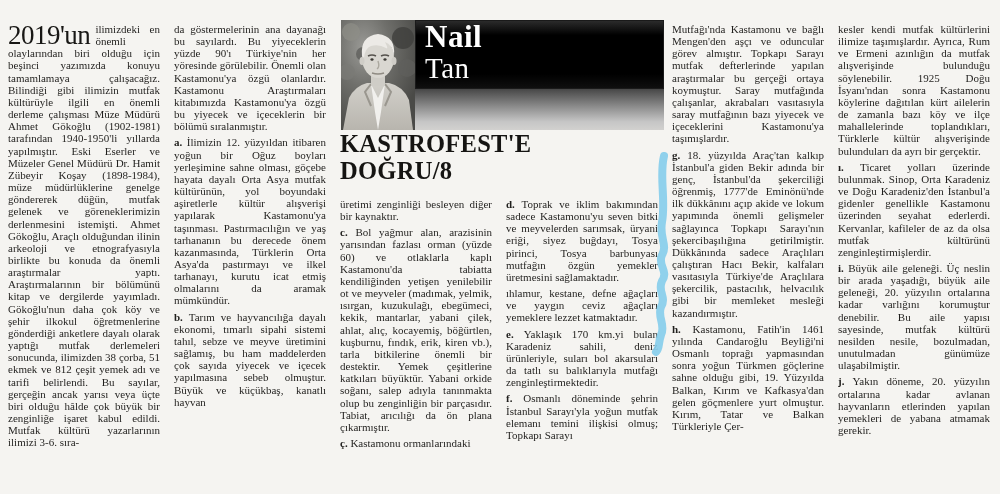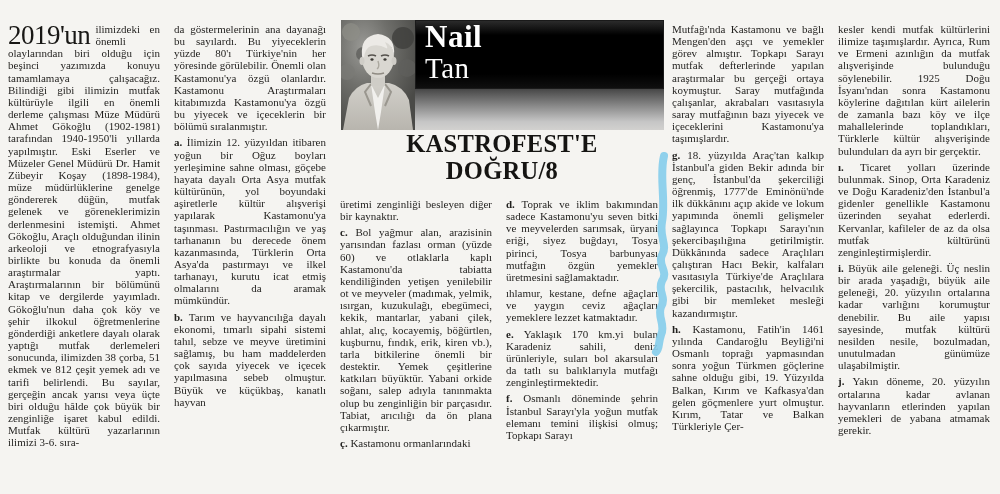--- a/index.html
+++ b/index.html
@@ -23,21 +23,21 @@
 
   
   .photo{position:absolute;left:341px;top:20px;width:74px;height:110px;overflow:hidden;background:#7c7c7a;}
   .banner{position:absolute;left:415px;top:20px;width:249px;height:69px;
           background:linear-gradient(180deg,#2e2e2e 0%,#000 22%,#000 78%,#101010 100%);
           box-shadow:0 0 0 1px #1a1a1a inset;}
   .banner-reflection{position:absolute;left:415px;top:89px;width:249px;height:41px;
           background:linear-gradient(180deg,#474747 0%,#8f8f8f 45%,#c6c6c6 80%,#d2d1cf 100%);}
   .byline-first{position:absolute;left:10px;top:1px;font-size:31px;line-height:32px;font-weight:bold;color:#fff;letter-spacing:0.5px;}
   .byline-last{position:absolute;left:10px;top:33px;font-size:29px;line-height:30px;font-weight:normal;color:#fdfdfd;letter-spacing:0.5px;text-align:right;}
-  .headline{position:absolute;left:340px;top:131px;width:324px;text-align:center;
+  .headline{position:absolute;left:340px;top:131px;width:324px;text-align:left;
             font-weight:bold;font-size:24.5px;line-height:26.5px;color:#151412;letter-spacing:0.3px;}
 
   
   .squiggle{position:absolute;left:648px;top:148px;width:28px;height:212px;}
 </style>
 </head>
 <body>
 
 <div id="page">
 
@@ -91,37 +91,37 @@
 
   <div class="headline">
     <div>KASTROFEST'E</div>
     <div>DOĞRU/8</div>
   </div>
 
   <div class="col" id="col1">
       <p><span class="dropword">2019'un </span>ilimizdeki en önemli olaylarından biri olduğu için beşinci yazımızda konuyu tamamlamaya çalışacağız. Bilindiği gibi ilimizin mutfak kültürüyle ilgili en önemli derleme çalışması Müze Müdürü Ahmet Gökoğlu (1902-1981) tarafından 1940-1950'li yıllarda yapılmıştır. Eski Eserler ve Müzeler Genel Müdürü Dr. Hamit Zübeyir Koşay (1898-1984), müze müdürlüklerine genelge göndererek düğün, mutfak gelenek ve göreneklerimizin derlenmesini istemişti. Ahmet Gökoğlu, Araçlı olduğundan ilinin arkeoloji ve etnografyasıyla birlikte bu konuda da önemli araştırmalar yaptı. Araştırmalarının bir bölümünü kitap ve dergilerde yayımladı. Gökoğlu'nun daha çok köy ve şehir ilkokul öğretmenlerine gönderdiği anketlere dayalı olarak yaptığı mutfak derlemeleri sonucunda, ilimizden 38 çorba, 51 ekmek ve 812 çeşit yemek adı ve tarifi belirlendi. Bu sayılar, gerçeğin ancak yarısı veya üçte biri olduğu hâlde çok büyük bir zenginliğe işaret kabul edildi. Mutfak kültürü yazarlarının ilimizi 3-6. sıra-</p>
     </div>
   <div class="col" id="col2">
-      <p>da göstermelerinin ana dayanağı bu sayılardı. Bu yiyeceklerin yüzde 80'ı Türkiye'nin her yöresinde görülebilir. Önemli olan Kastamonu'ya özgü olanlardır. Kastamonu Araştırmaları kitabımızda Kastamonu'ya özgü bu yiyecek ve içeceklerin bir bölümü sıralanmıştır.</p>
+      <p>da göstermelerinin ana dayanağı bu sayılardı. Bu yiyeceklerin yüzde 90'ı Türkiye'nin her yöresinde görülebilir. Önemli olan Kastamonu'ya özgü olanlardır. Kastamonu Araştırmaları kitabımızda Kastamonu'ya özgü bu yiyecek ve içeceklerin bir bölümü sıralanmıştır.</p>
       <p><span class="lead">a. </span>İlimizin 12. yüzyıldan itibaren yoğun bir Oğuz boyları yerleşimine sahne olması, göçebe hayata dayalı Orta Asya mutfak kültürünün, yol boyundaki aşiretlerle kültür alışverişi yapılarak Kastamonu'ya taşınması. Pastırmacılığın ve yaş tarhananın bu derecede önem kazanmasında, Türklerin Orta Asya'da pastırmayı ve ilkel tarhanayı, kurutu icat etmiş olmalarını da aramak mümkündür.</p>
       <p><span class="lead">b. </span>Tarım ve hayvancılığa dayalı ekonomi, tımarlı sipahi sistemi tahıl, sebze ve meyve üretimini sağlamış, bu ham maddelerden çok sayıda yiyecek ve içecek yapılmasına sebeb olmuştur. Büyük ve küçükbaş, kanatlı hayvan</p>
     </div>
   <div class="col col-low" id="col3">
       <p>üretimi zenginliği besleyen diğer bir kaynaktır.</p>
       <p><span class="lead">c. </span>Bol yağmur alan, arazisinin yarısından fazlası orman (yüzde 60) ve otlaklarla kaplı Kastamonu'da tabiatta kendiliğinden yetişen yenilebilir ot ve meyveler (madımak, yelmik, ısırgan, kuzukulağı, ebegümeci, kekik, mantarlar, yabani çilek, ahlat, alıç, kocayemiş, böğürtlen, kuşburnu, fındık, erik, kiren vb.), tarla bitkilerine önemli bir destektir. Yemek çeşitlerine katkıları büyüktür. Yabani orkide soğanı, salep adıyla tanınmakta olup bu zenginliğin bir parçasıdır. Tabiat, arıcılığı da ön plana çıkarmıştır.</p>
       <p><span class="lead">ç. </span>Kastamonu ormanlarındaki</p>
     </div>
   <div class="col col-low" id="col4">
       <p><span class="lead">d. </span>Toprak ve iklim bakımından sadece Kastamonu'yu seven bitki ve meyvelerden sarımsak, üryani eriği, siyez buğdayı, Tosya pirinci, Tosya barbunyası mutfağın özgün yemekler üretmesini sağlamaktadır.</p>
       <p>ıhlamur, kestane, defne ağaçları ve yaygın ceviz ağaçları yemeklere lezzet katmaktadır.</p>
       <p><span class="lead">e. </span>Yaklaşık 170 km.yi bulan Karadeniz sahili, deniz ürünleriyle, suları bol akarsuları da tatlı su balıklarıyla mutfağı zenginleştirmektedir.</p>
       <p><span class="lead">f. </span>Osmanlı döneminde şehrin İstanbul Sarayı'yla yoğun mutfak elemanı temini ilişkisi olmuş; Topkapı Sarayı</p>
     </div>
   <div class="col" id="col5">
-      <p>Mutfağı'nda Kastamonu ve bağlı Mengen'den aşçı ve yemekler görev almıştır. Topkapı Sarayı mutfak defterlerinde yapılan araştırmalar bu gerçeği ortaya koymuştur. Saray mutfağında çalışanlar, akrabaları vasıtasıyla saray mutfağının bazı yiyecek ve içeceklerini Kastamonu'ya taşımışlardır.</p>
+      <p>Mutfağı'nda Kastamonu ve bağlı Mengen'den aşçı ve oduncular görev almıştır. Topkapı Sarayı mutfak defterlerinde yapılan araştırmalar bu gerçeği ortaya koymuştur. Saray mutfağında çalışanlar, akrabaları vasıtasıyla saray mutfağının bazı yiyecek ve içeceklerini Kastamonu'ya taşımışlardır.</p>
       <p><span class="lead">g. </span>18. yüzyılda Araç'tan kalkıp İstanbul'a giden Bekir adında bir genç, İstanbul'da şekerciliği öğrenmiş, 1777'de Eminönü'nde ilk dükkânını açıp akide ve lokum yapımında önemli gelişmeler sağlayınca Topkapı Sarayı'nın şekercibaşılığına getirilmiştir. Dükkânında sadece Araçlıları çalıştıran Hacı Bekir, kalfaları vasıtasıyla Türkiye'de Araçlılara şekercilik, pastacılık, helvacılık gibi bir memleket mesleği kazandırmıştır.</p>
       <p><span class="lead">h. </span>Kastamonu, Fatih'in 1461 yılında Candaroğlu Beyliği'ni Osmanlı toprağı yapmasından sonra yoğun Türkmen göçlerine sahne olduğu gibi, 19. Yüzyılda Balkan, Kırım ve Kafkasya'dan gelen göçmenlere yurt olmuştur. Kırım, Tatar ve Balkan Türkleriyle Çer-</p>
     </div>
   <div class="col" id="col6">
       <p>kesler kendi mutfak kültürlerini ilimize taşımışlardır. Ayrıca, Rum ve Ermeni azınlığın da mutfak alışverişinde bulunduğu söylenebilir. 1925 Doğu İsyanı'ndan sonra Kastamonu köylerine dağıtılan kürt ailelerin de zamanla bazı köy ve ilçe mahallelerinde toplandıkları, Türklerle kültür alışverişinde bulunduları da ayrı bir gerçektir.</p>
       <p><span class="lead">ı. </span>Ticaret yolları üzerinde bulunmak. Sinop, Orta Karadeniz ve Doğu Karadeniz'den İstanbul'a gidenler genellikle Kastamonu üzerinden seyahat ederlerdi. Kervanlar, kafileler de az da olsa mutfak kültürünü zenginleştirmişlerdir.</p>
       <p><span class="lead">i. </span>Büyük aile geleneği. Üç neslin bir arada yaşadığı, büyük aile geleneği, 20. yüzyılın ortalarına kadar varlığını korumuştur denebilir. Bu aile yapısı sayesinde, mutfak kültürü nesilden nesile, bozulmadan, unutulmadan günümüze ulaşabilmiştir.</p>
       <p><span class="lead">j. </span>Yakın döneme, 20. yüzyılın ortalarına kadar avlanan hayvanların etlerinden yapılan yemekleri de yabana atmamak gerekir.</p>
     </div>
 

